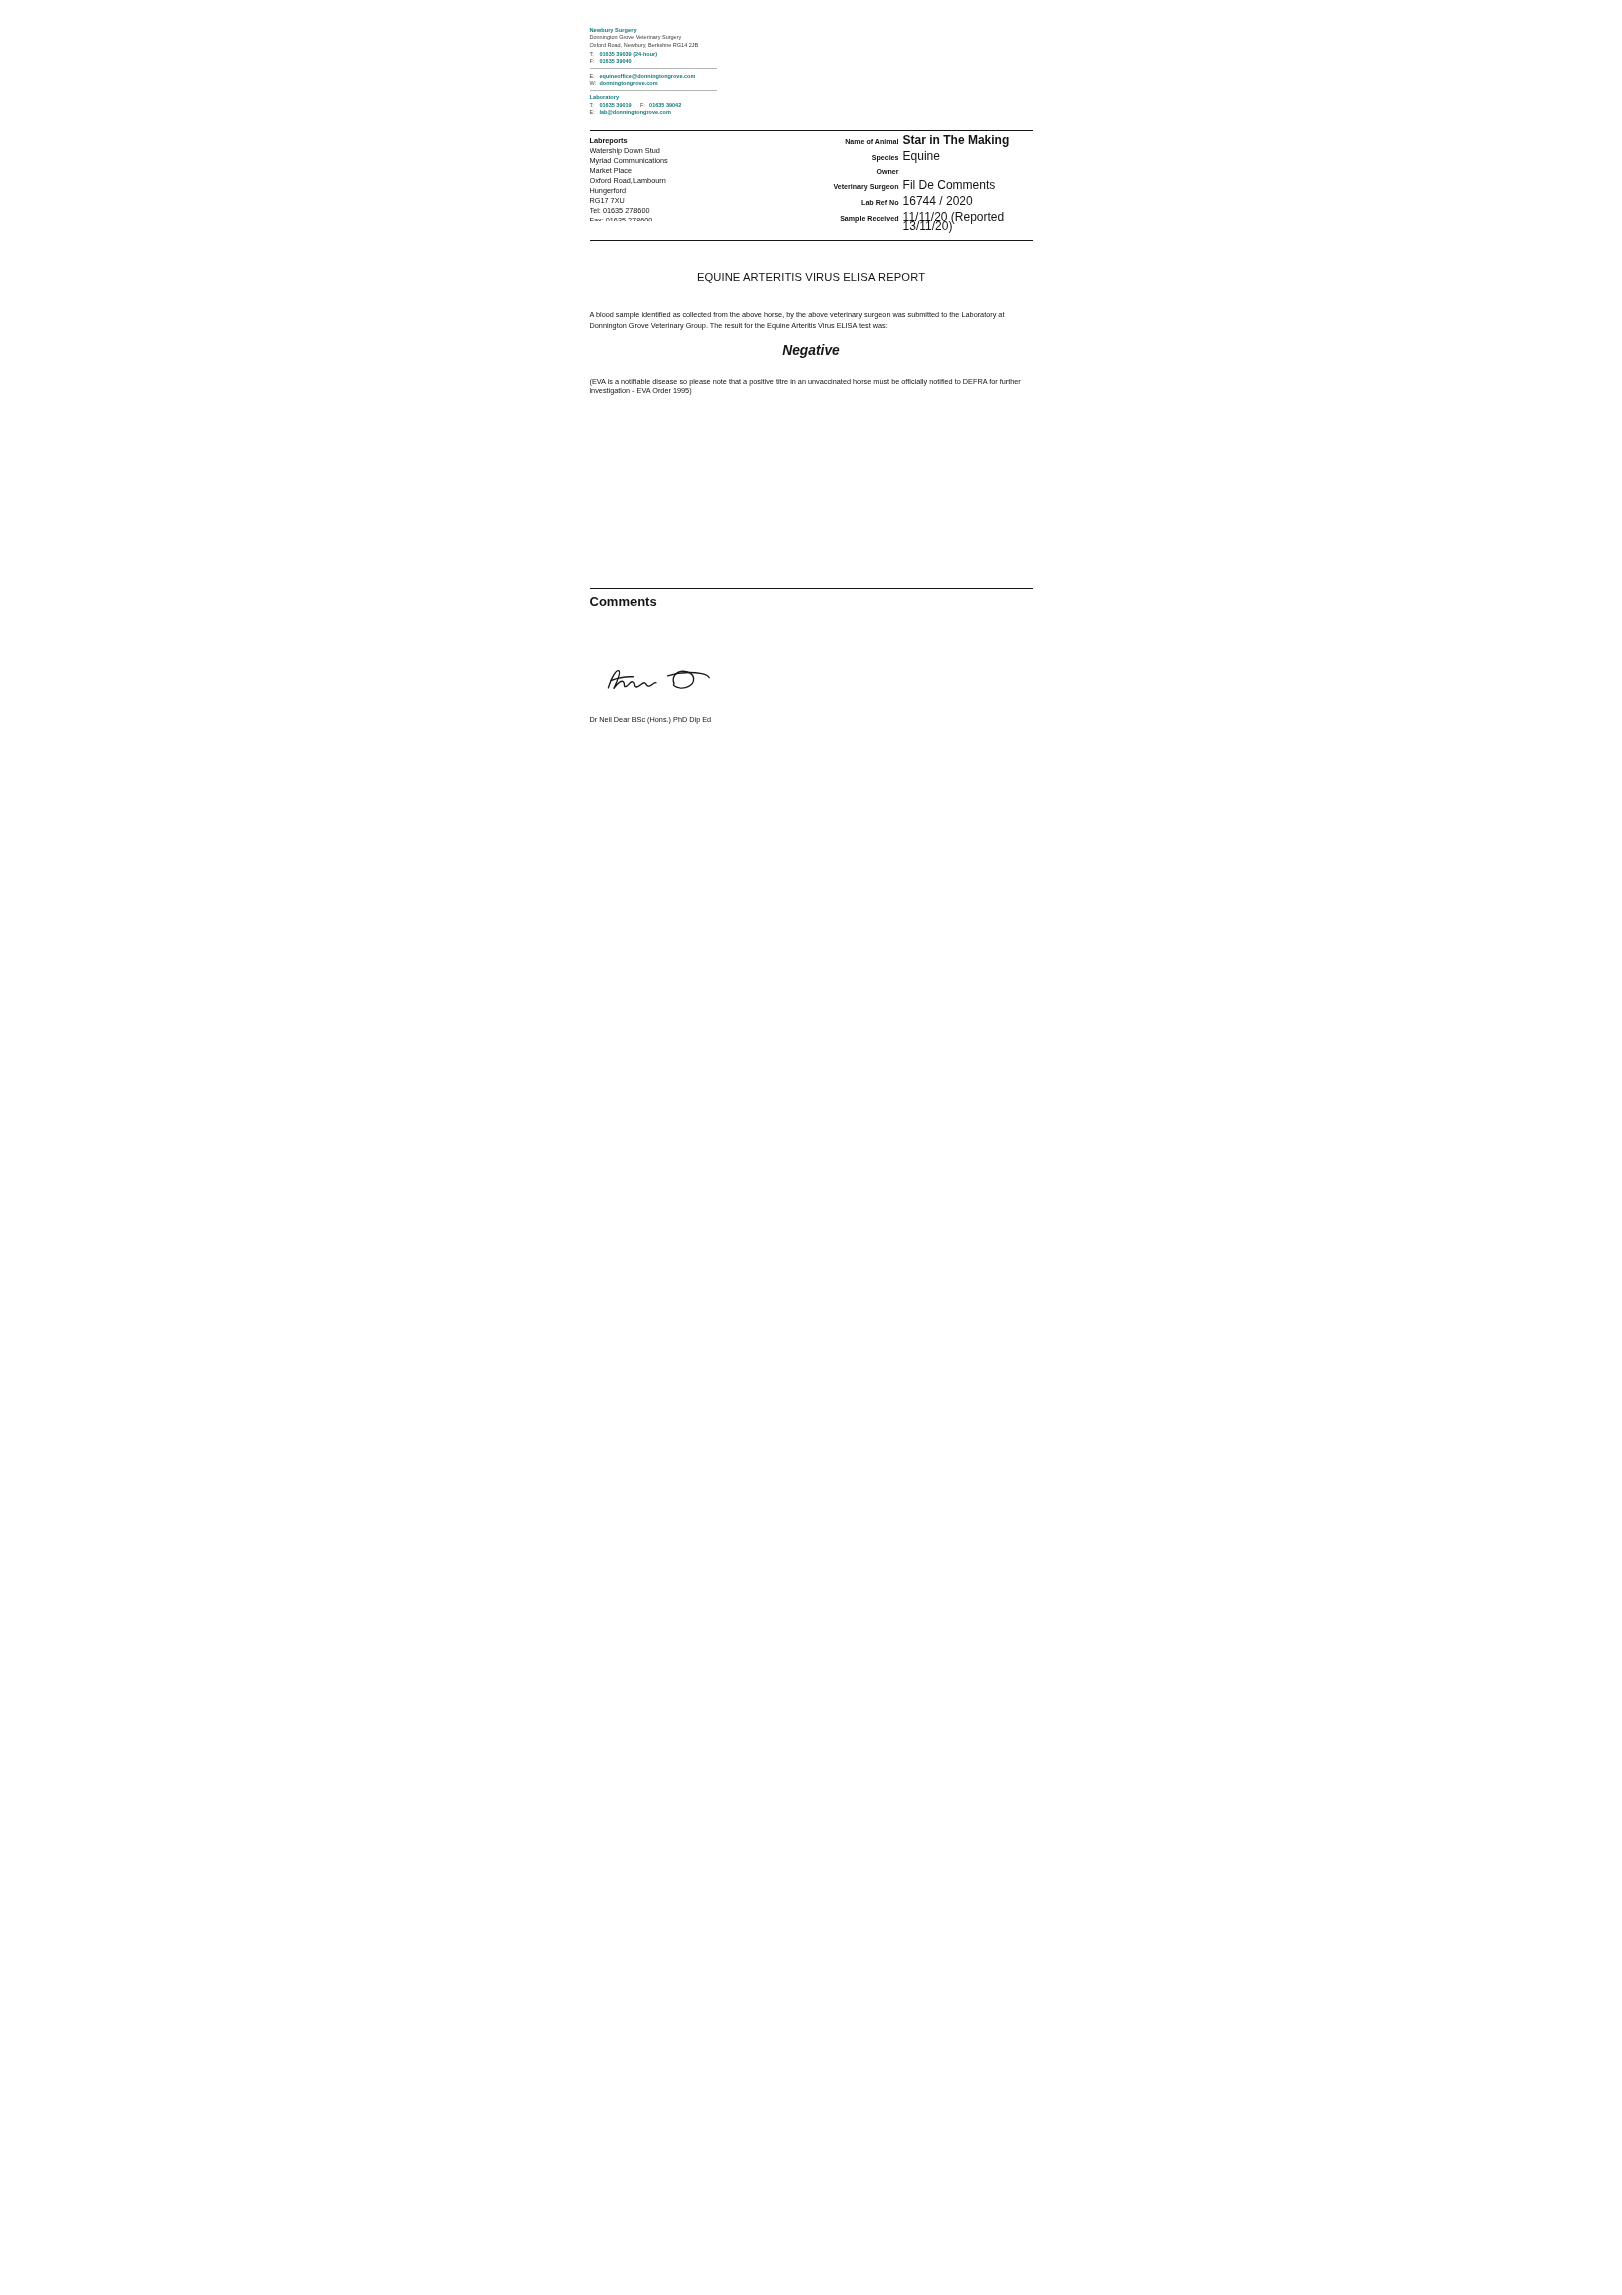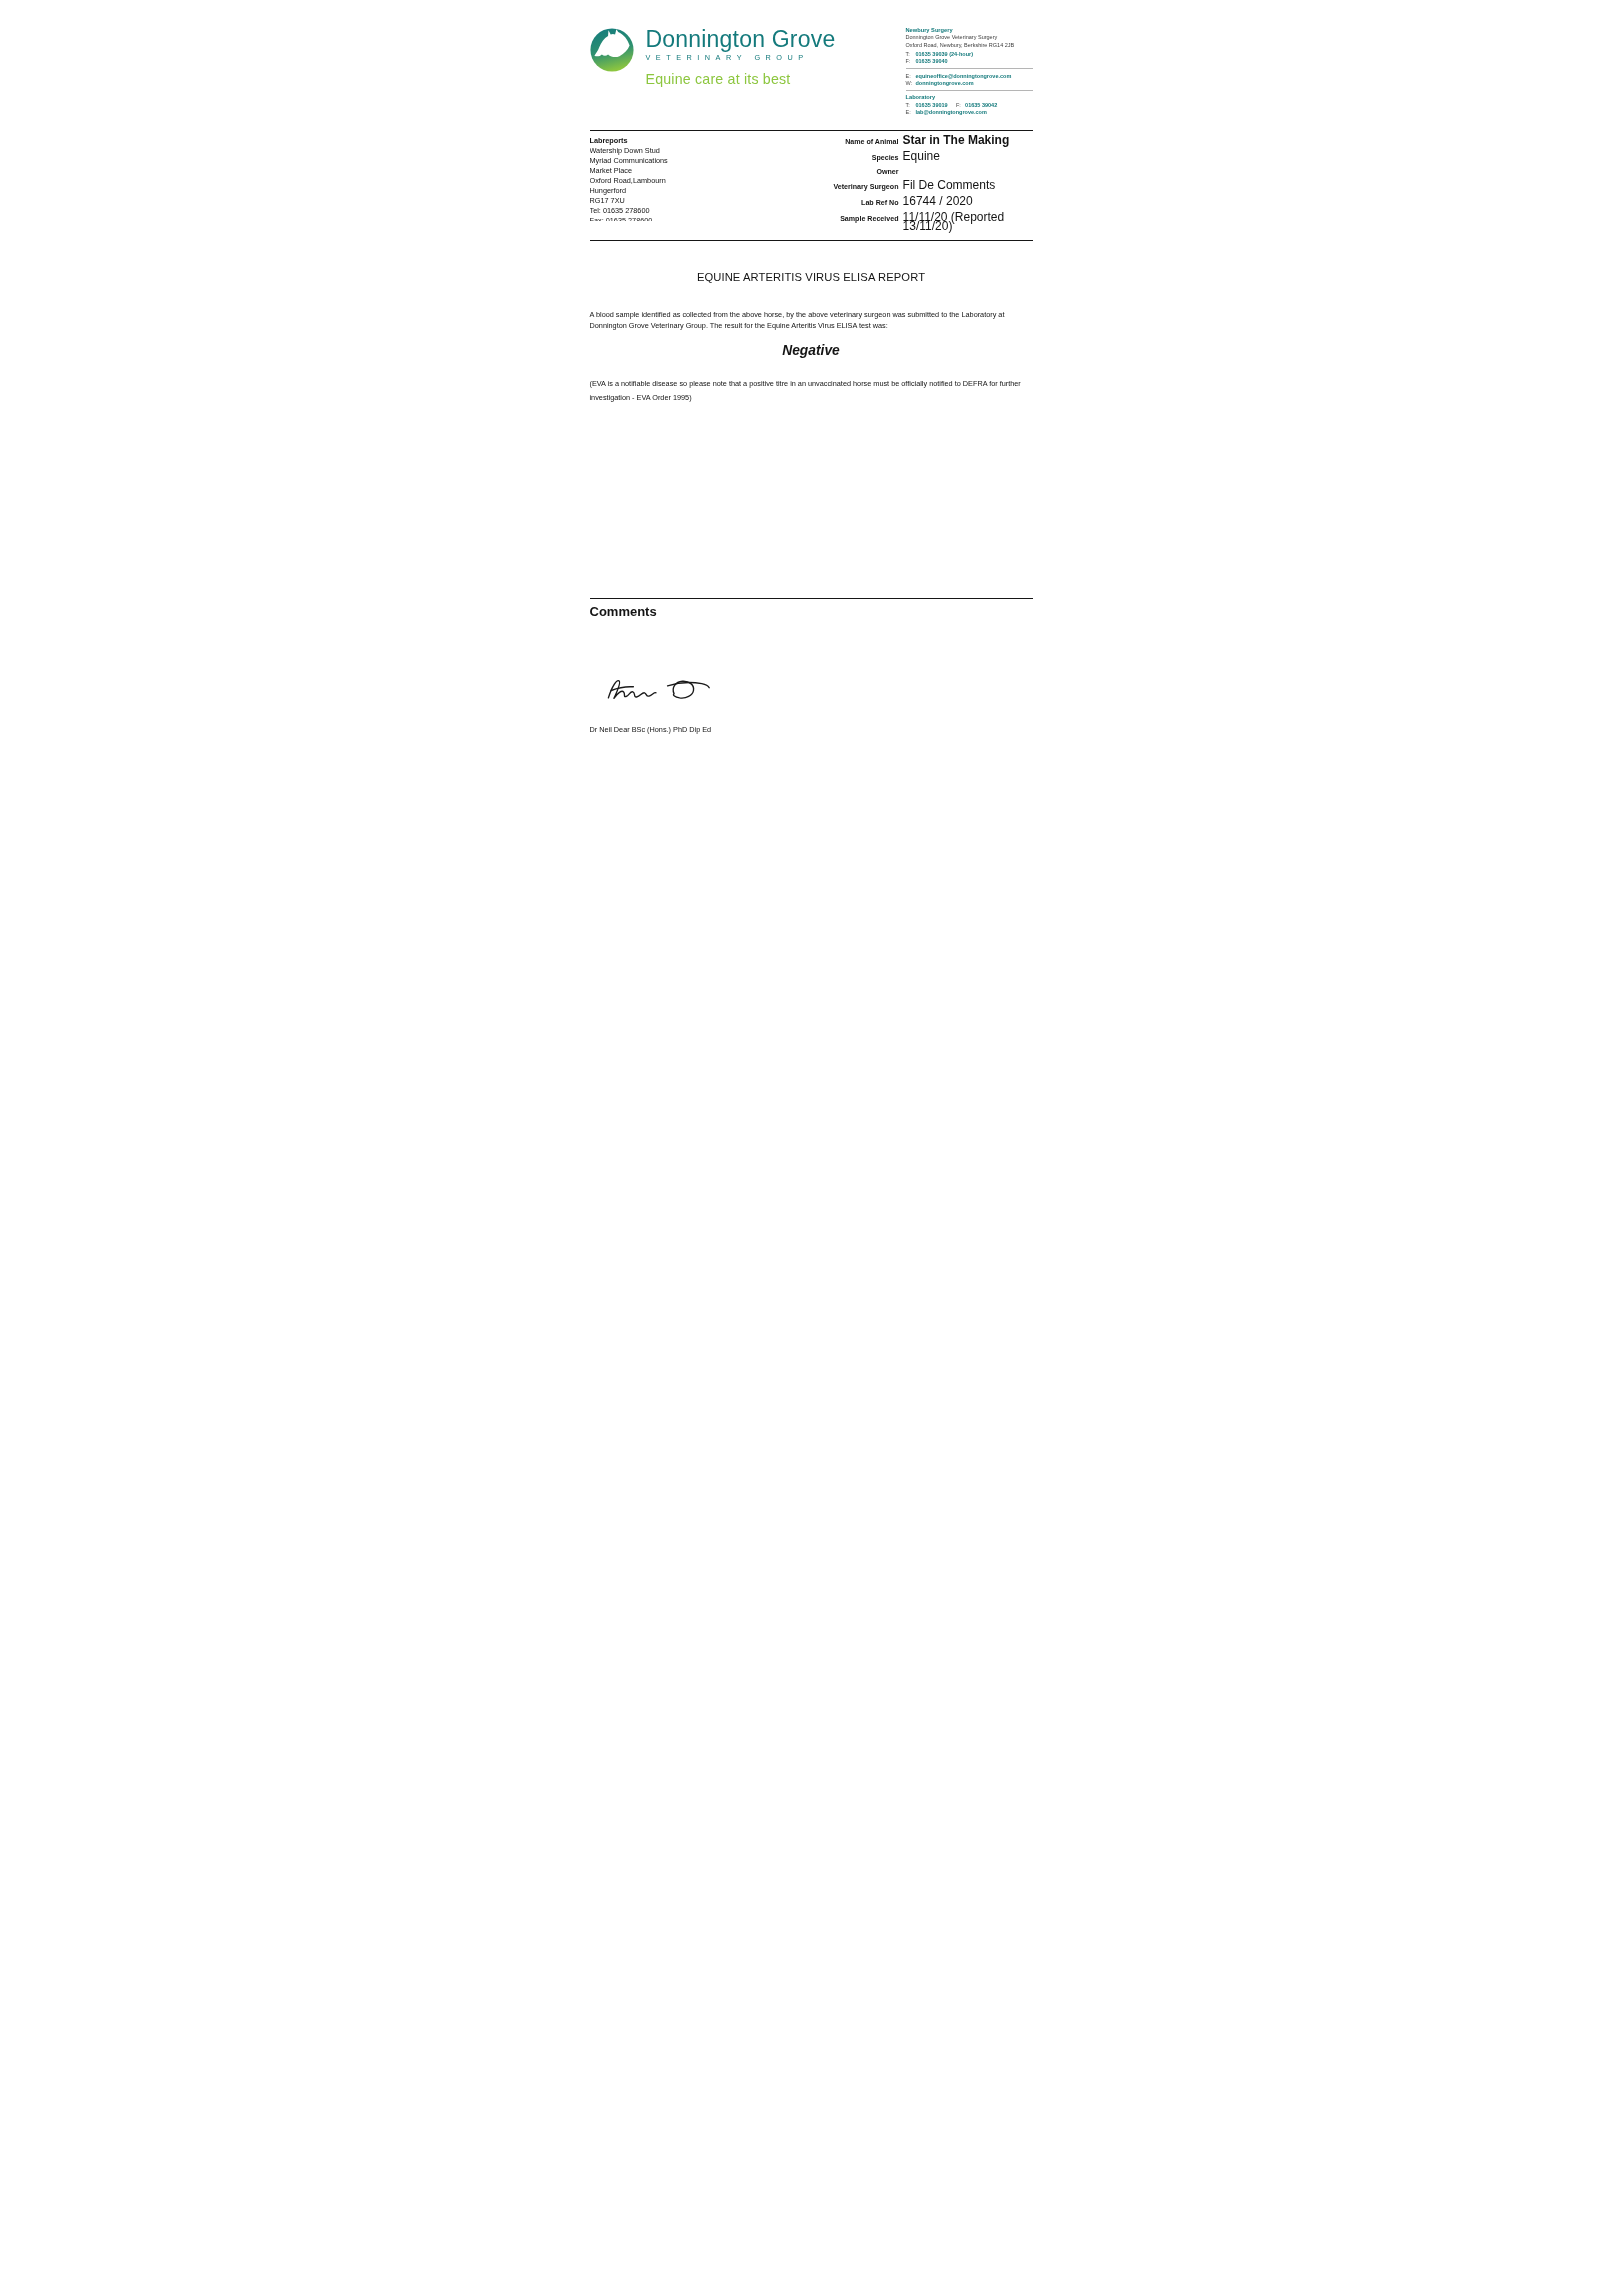--- a/index.html
+++ b/index.html
@@ -133,21 +133,21 @@
     text-align:center;
     font-size:13.8px;
     font-weight:700;
     margin-top:12px;
     line-height:16.5px;
     font-style:italic;
   }
   .note{
     margin-top:17.4px;
     font-size:7.3px;
-    line-height:14px;
+    line-height:9px;
   }
 
   .comments-label{
     font-weight:700;
     font-size:13px;
     margin-top:5.5px;
   }
 
   
   .signature{
@@ -167,38 +167,20 @@
     line-height:10px;
     margin-top:28px;
   }
 </style>
 </head>
 <body>
 
 <div class="page">
 
   <header class="header">
-    <div class="brand-row">
-      <svg class="logo" viewBox="0 0 100 100" aria-hidden="true">
-        <defs>
-          <linearGradient id="logoGrad" x1="0.2" y1="0" x2="0.45" y2="1">
-            <stop offset="0" stop-color="#157c7d"></stop>
-            <stop offset="0.55" stop-color="#2f9170"></stop>
-            <stop offset="1" stop-color="#8dc63f"></stop>
-          </linearGradient>
-        </defs>
-        <circle cx="50" cy="50" r="49" fill="url(#logoGrad)"></circle>
-        <path d="M90,40 C86,26 76,14 64,9 L60,3 L57,15 C54,13 50,13 47,15 L42,5 L41,18 C32,23 25,33 21,44 C18,52 14,57 10,63 C16,66 23,64 27,60 C31,64 37,64 41,60 C48,66 58,68 67,64 C78,59 86,50 90,40 Z" fill="#ffffff"></path>
-      </svg>
-      <div class="brand-text">
-        <div class="brand-name">Donnington Grove</div>
-        <div class="brand-sub">VETERINARY GROUP</div>
-        <div class="tagline">Equine care at its best</div>
-      </div>
-    </div>
 
     <aside class="contact">
       <div class="c-sec">
         <div class="c-title">Newbury Surgery</div>
         <div class="c-line">Donnington Grove Veterinary Surgery</div>
         <div class="c-line">Oxford Road, Newbury, Berkshire  RG14 2JB</div>
         <div class="c-gap"></div>
         <div class="c-row">
           <span class="c-label">T:</span>
           <span class="c-val">01635 39039 (24-hour)</span>

